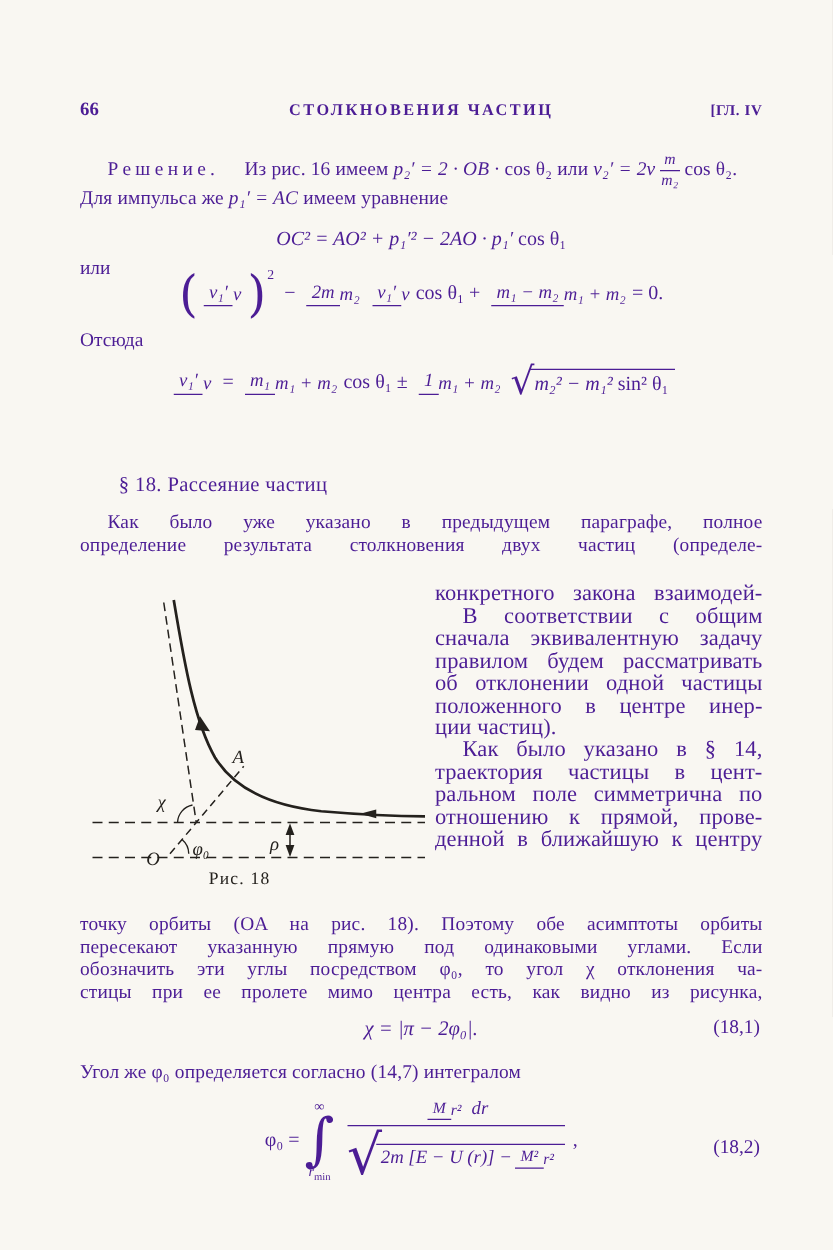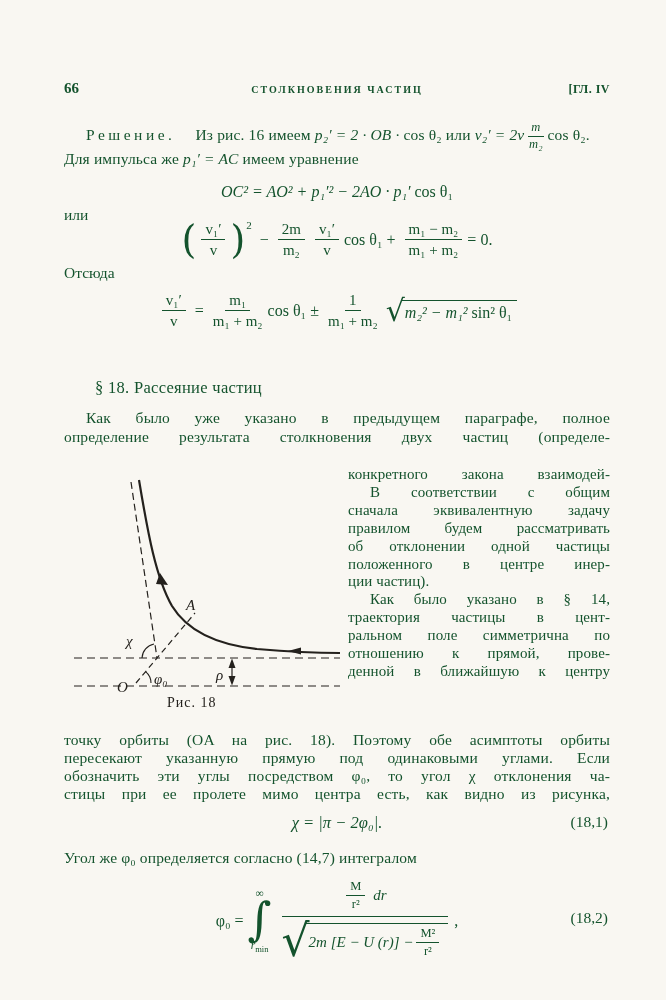--- a/index.html
+++ b/index.html
@@ -1,63 +1,63 @@
 <!DOCTYPE html>
 <html><head>
 <meta charset="utf-8">
 <style>
   html,body{margin:0;padding:0;background:#e8e6e0;}
   .page{
     position:relative;width:666px;height:1000px;margin:0 auto;
-    background:#f9f7f2;color:#14532d;overflow:hidden;
+    background:#f9f7f2;color:#4c1d95;overflow:hidden;
     font-family:"Liberation Serif","DejaVu Serif",serif;
   }
   .it{font-style:italic;}
   .rm{font-style:normal;}
   
   .hdr{position:absolute;top:80px;left:64px;width:546px;display:flex;align-items:baseline;}
   .hdr .pn{font-weight:bold;font-size:15px;width:80px;}
-  .hdr .ht{flex:1;text-align:center;font-size:10px;font-weight:bold;letter-spacing:2px;}
+  .hdr .ht{flex:1;text-align:center;font-size:13px;font-weight:bold;letter-spacing:2px;}
   .hdr .hc{width:80px;text-align:right;font-size:12px;font-weight:bold;letter-spacing:.5px;}
   
   .txt{font-size:15.5px;line-height:19px;letter-spacing:.15px;}
   .sp{letter-spacing:3.5px;margin-right:16px;}
   .l1{position:absolute;top:120px;left:64px;width:548px;white-space:nowrap;}
   .l1 .ind{display:inline-block;width:22px;}
   .l2{position:absolute;top:149px;left:64px;width:546px;}
   
   .ifr{display:inline-flex;flex-direction:column;align-items:center;vertical-align:middle;
        font-size:12.5px;line-height:1.25;margin:0 4px;font-style:italic;}
   .ifr .n{border-bottom:1px solid currentColor;padding:0 3px;}
   .ifr .d{padding-top:0;}
   
   .eqrow{position:absolute;left:64px;width:546px;display:flex;align-items:center;
          justify-content:center;font-size:16px;}
-  .fr{display:inline-flex;flex-direction:column;align-items:center;text-align:center;
-      font-size:15px;line-height:1.2;margin:0 5px;}
+  .fr{display:inline-flex;flex-direction:row;align-items:center;text-align:center;
+      font-size:15px;line-height:1.2;margin:0 5px;font-style:italic;}
   .fr .n{border-bottom:1.2px solid currentColor;padding:0 4px 1px;}
   .fr .d{padding-top:1px;}
   .frs{font-size:12.5px;margin:0 3px;}
   .bp{font-family:"DejaVu Serif",serif;font-size:38px;line-height:.8;font-weight:normal;
       transform:scaleY(1.05);font-style:normal;}
   .ex{font-size:11px;position:relative;top:-15px;margin:0 4px 0 1px;font-style:normal;}
   .op{margin:0 4px;font-style:normal;}
   .sq{display:inline-flex;align-items:center;margin-left:3px;}
   .sq .sg{font-size:30px;line-height:1;margin-right:-4px;font-family:"DejaVu Serif",serif;font-style:normal;}
   .sq .rd{border-top:1.2px solid currentColor;padding:3px 5px 0 4px;}
   
   .conn{position:absolute;left:64px;font-size:15.5px;}
   .note{position:absolute;top:345px;left:58px;width:554px;text-align:center;font-size:14.4px;letter-spacing:.1px;}
   .heading{position:absolute;top:378px;left:95px;font-weight:normal;font-size:16.5px;letter-spacing:.3px;}
   
   .jl{text-align:justify;text-align-last:justify;}
   .jl.end{text-align-last:auto;}
   .pind{text-indent:22px;}
   #para1{position:absolute;top:408px;left:64px;width:546px;line-height:19px;}
-  #rightcol{position:absolute;top:466px;left:348px;width:262px;font-size:15px;line-height:17.9px;letter-spacing:.1px;font-family:Liberation Serif, serif;}
+  #rightcol{position:absolute;top:466px;left:348px;width:262px;font-size:18px;line-height:17.9px;letter-spacing:.1px;font-family:Liberation Serif, serif;}
   #parab{position:absolute;top:731px;left:64px;width:546px;line-height:18px;}
   #para4{position:absolute;top:848px;left:64px;width:546px;}
   
   #eq181{position:absolute;top:813px;left:64px;width:546px;text-align:center;font-size:16.5px;}
   #eq182{position:absolute;top:879px;left:64px;width:546px;display:flex;align-items:center;justify-content:center;}
   .eqnum{position:absolute;right:2px;top:0;font-size:15.5px;font-style:normal;}
   #eq182 .eqnum{top:30px;}
   
   .intw{display:inline-flex;flex-direction:column;align-items:center;margin:0 4px;line-height:1;}
   .intw .lim{font-size:11.5px;line-height:1.1;}

